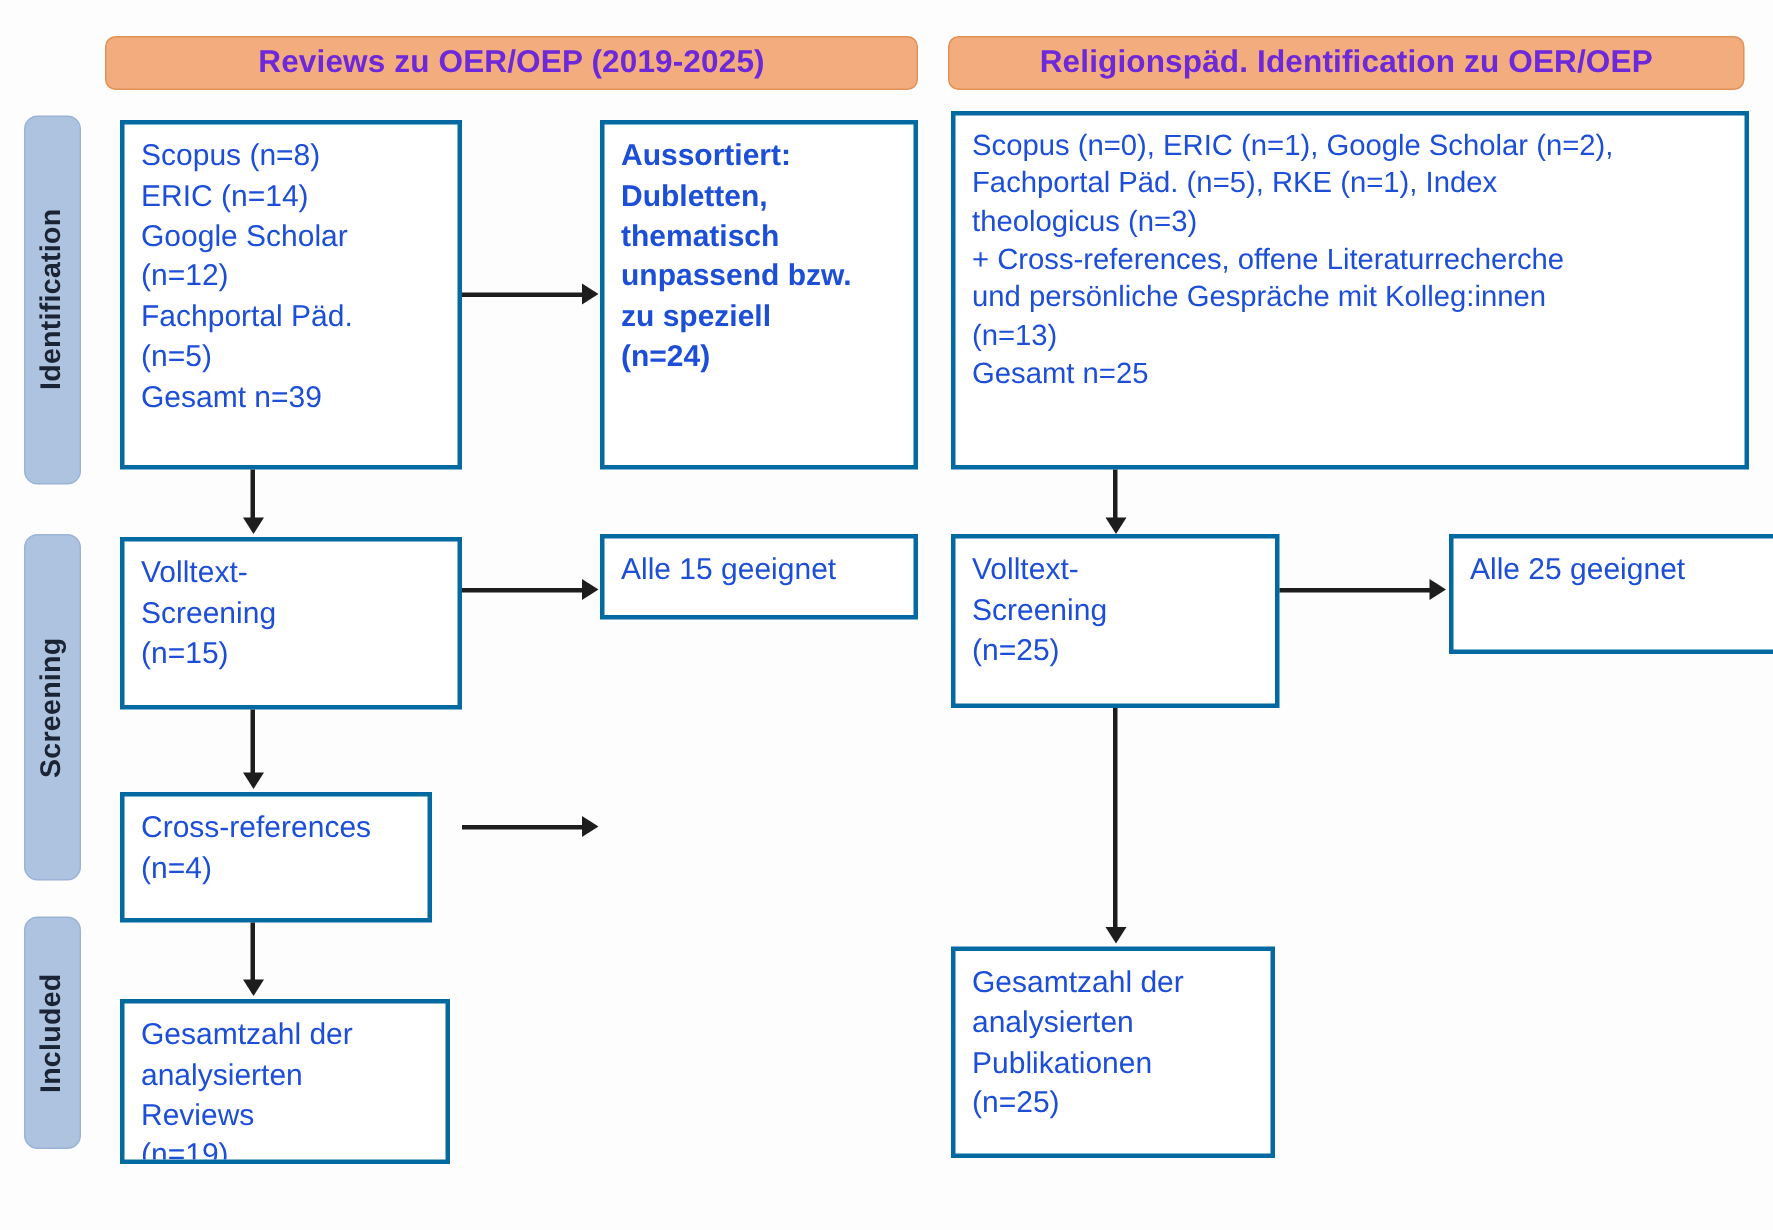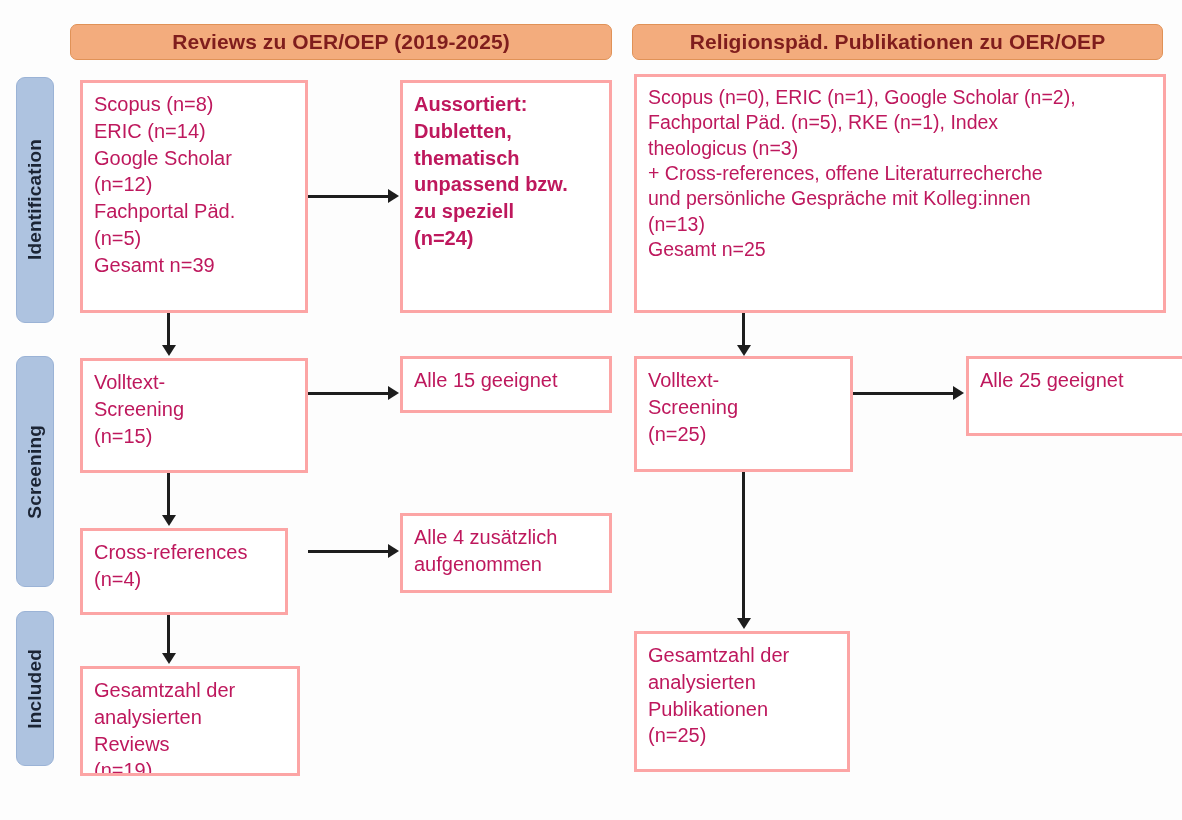--- a/index.html
+++ b/index.html
@@ -18,21 +18,21 @@
     background: #fdfdfd;
     overflow: hidden;
   }
 
   
   .banner {
     position: absolute;
     background: #f3ac7d;
     border: 1px solid #e09257;
     border-radius: 7px;
-    color: #7f1d1d;
+    color: #6d28d9;
     font-weight: bold;
     font-size: 21px;
     letter-spacing: 0.1px;
     display: flex;
     align-items: center;
     justify-content: center;
     text-align: center;
     box-sizing: border-box;
   }
 
@@ -54,24 +54,24 @@
     font-size: 19px;
     color: #1b2434;
     letter-spacing: 0.2px;
     white-space: nowrap;
   }
 
   
   .box {
     position: absolute;
     background: #ffffff;
-    border: 3px solid #fca5a5;
+    border: 3px solid #0369a1;
     box-sizing: border-box;
     padding: 8px 10px 6px 11px;
-    color: #be185d;
+    color: #1d4ed8;
     font-size: 20px;
     line-height: 1.34;
     white-space: pre-line;
     overflow: hidden;
   }
   .box.dense {
     font-size: 19.5px;
     line-height: 1.30;
   }
 
@@ -101,21 +101,21 @@
 </head>
 <body>
 
 <div id="canvas">
 
   <div class="banner" style="left:70px; top:24px; width:542px; height:36px;">
     <span>Reviews zu OER/OEP (2019-2025)</span>
   </div>
 
   <div class="banner" style="left:632px; top:24px; width:531px; height:36px;">
-    <span>Religionspäd. Publikationen zu OER/OEP</span>
+    <span>Religionspäd. Identification zu OER/OEP</span>
   </div>
 
   <div class="stage-label" style="left:16px; top:77px; width:38px; height:246px;">
     <span>Identification</span>
   </div>
 
   <div class="stage-label" style="left:16px; top:356px; width:38px; height:231px;">
     <span>Screening</span>
   </div>
 
@@ -152,22 +152,20 @@
 
   <div class="h-line" style="left:308px; top:392px; width:81px;"></div>
   <div class="arrow-right" style="left:388px; top:386px;"></div>
 
   <div class="v-line" style="left:167px; top:473px; width:3px; height:44px;"></div>
   <div class="arrow-down" style="left:162px; top:515px;"></div>
 
   <div class="box" style="left:80px; top:528px; width:208px; height:87px;">Cross-references
 (n=4)</div>
 
-  <div class="box" style="left:400px; top:513px; width:212px; height:80px;">Alle 4 zusätzlich
-aufgenommen</div>
 
   <div class="h-line" style="left:308px; top:550px; width:81px;"></div>
   <div class="arrow-right" style="left:388px; top:544px;"></div>
 
   <div class="v-line" style="left:167px; top:615px; width:3px; height:40px;"></div>
   <div class="arrow-down" style="left:162px; top:653px;"></div>
 
   <div class="box" style="left:80px; top:666px; width:220px; height:110px;">Gesamtzahl der
 analysierten
 Reviews

